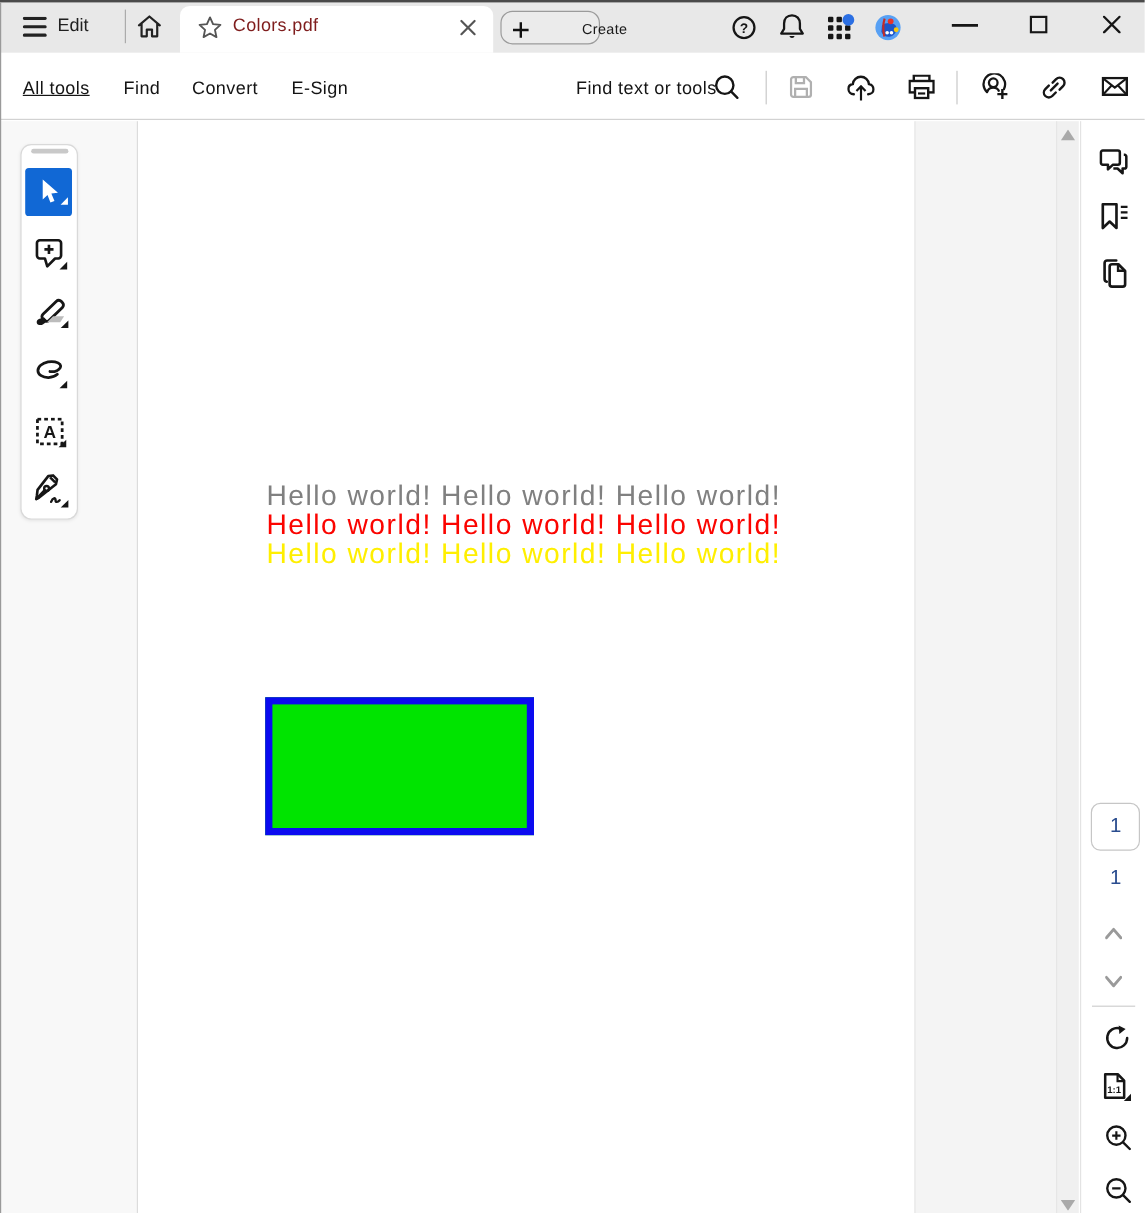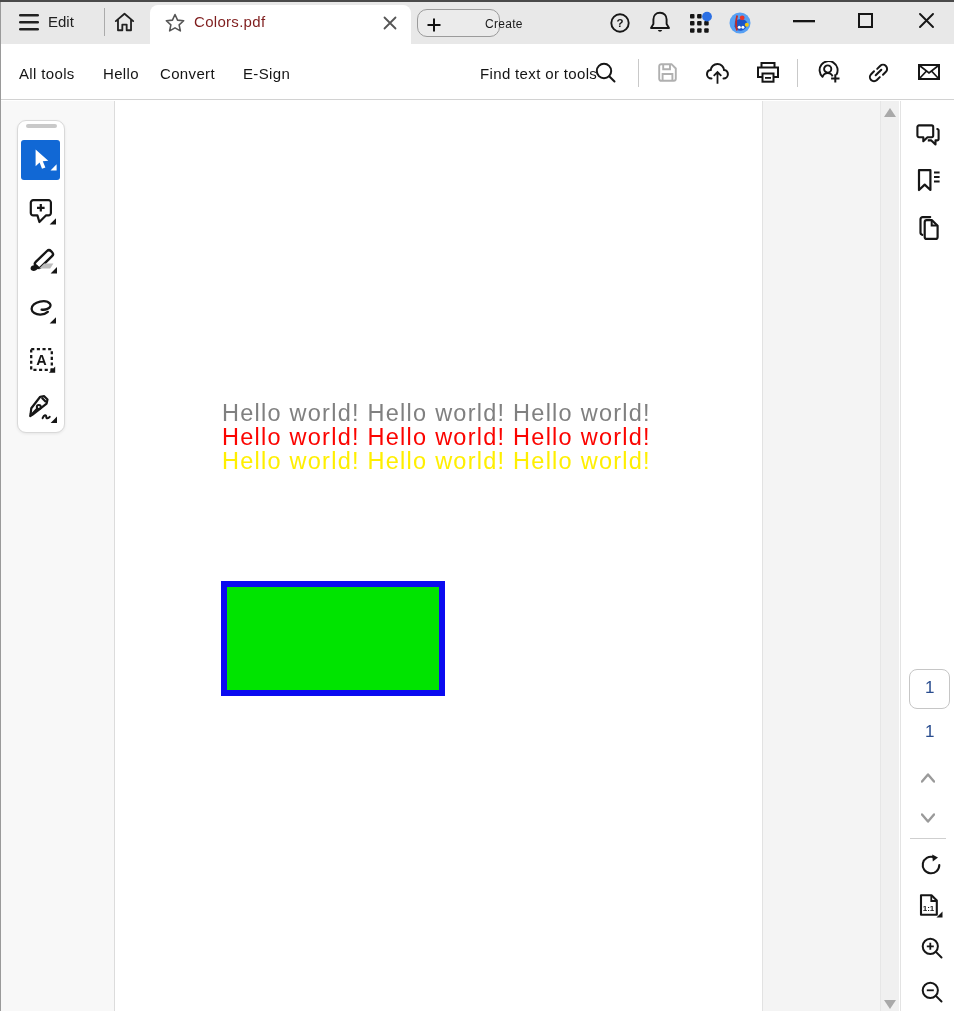--- a/index.html
+++ b/index.html
@@ -116,22 +116,22 @@
     <rect width="22" height="2.3" fill="#161616"></rect>
   </svg>
   <svg class="abs" style="left:858px; top:13px;" width="15" height="15" viewBox="0 0 15 15">
     <rect x="1" y="1" width="13" height="13" fill="none" stroke="#161616" stroke-width="2"></rect>
   </svg>
   <svg class="abs" style="left:919px; top:13px;" width="15" height="15" viewBox="0 0 15 15">
     <path d="M1 1 L14 14 M14 1 L1 14" stroke="#161616" stroke-width="1.9" stroke-linecap="round"></path>
   </svg>
 
   <div id="toolbar2" class="abs"></div>
-  <div class="abs tb2txt" style="left:19px;">All tools</div>
-  <div class="abs tb2txt" style="left:103px;">Hello</div>
+  <div class="abs tb2txt" style="left:19px;text-decoration:underline;">All tools</div>
+  <div class="abs tb2txt" style="left:103px;">Find</div>
   <div class="abs tb2txt" style="left:160px;">Convert</div>
   <div class="abs tb2txt" style="left:243px;">E-Sign</div>
   <div class="abs tb2txt" style="left:468px;margin-left:12px;">Find text or tools</div>
 
   <svg class="abs" style="left:595px; top:62px;" width="21" height="21" viewBox="0 0 21 21">
     <circle cx="9" cy="9" r="7.2" fill="none" stroke="#161616" stroke-width="2"></circle>
     <path d="M14.2 14.2 L19.5 19.5" stroke="#161616" stroke-width="2" stroke-linecap="round"></path>
   </svg>
   <div class="abs" style="left:638px; top:59px; width:1px; height:28px; background:#c9c9c9;"></div>
 

